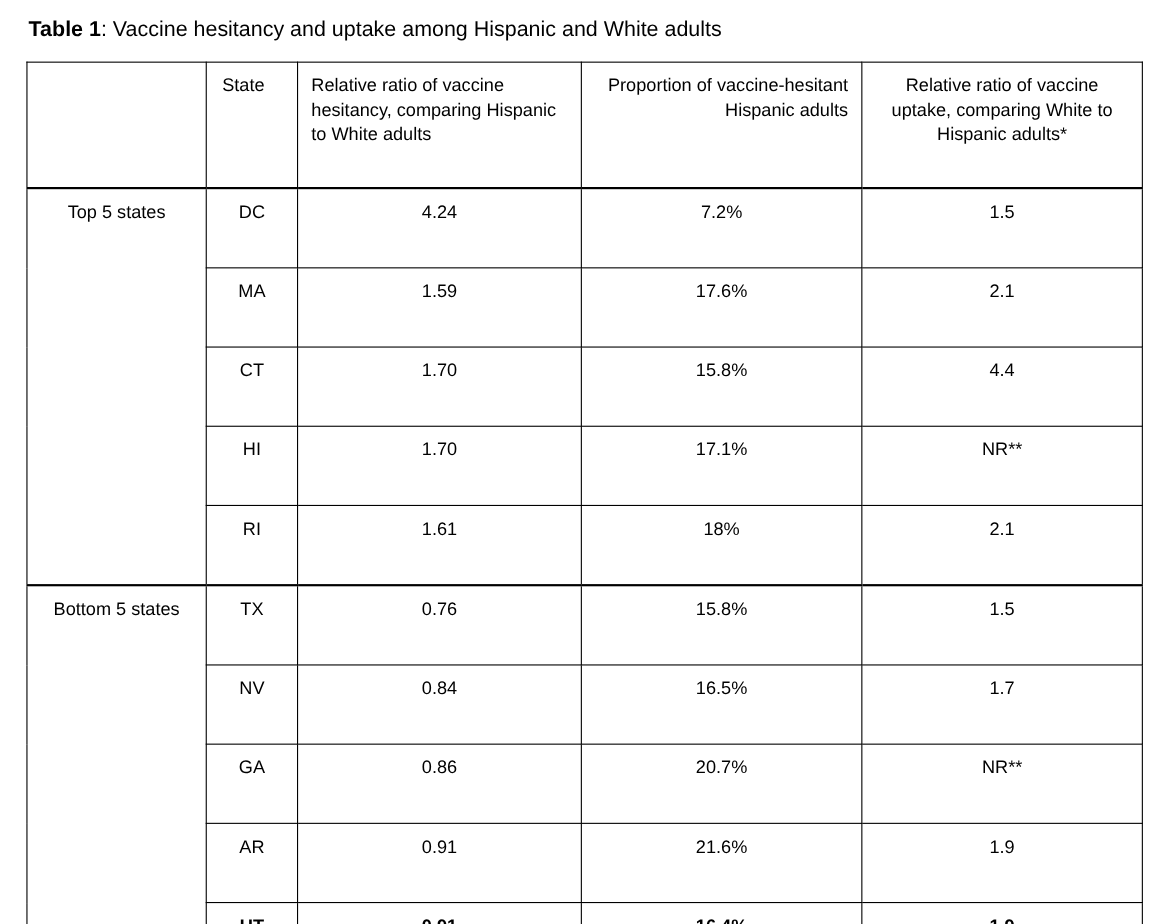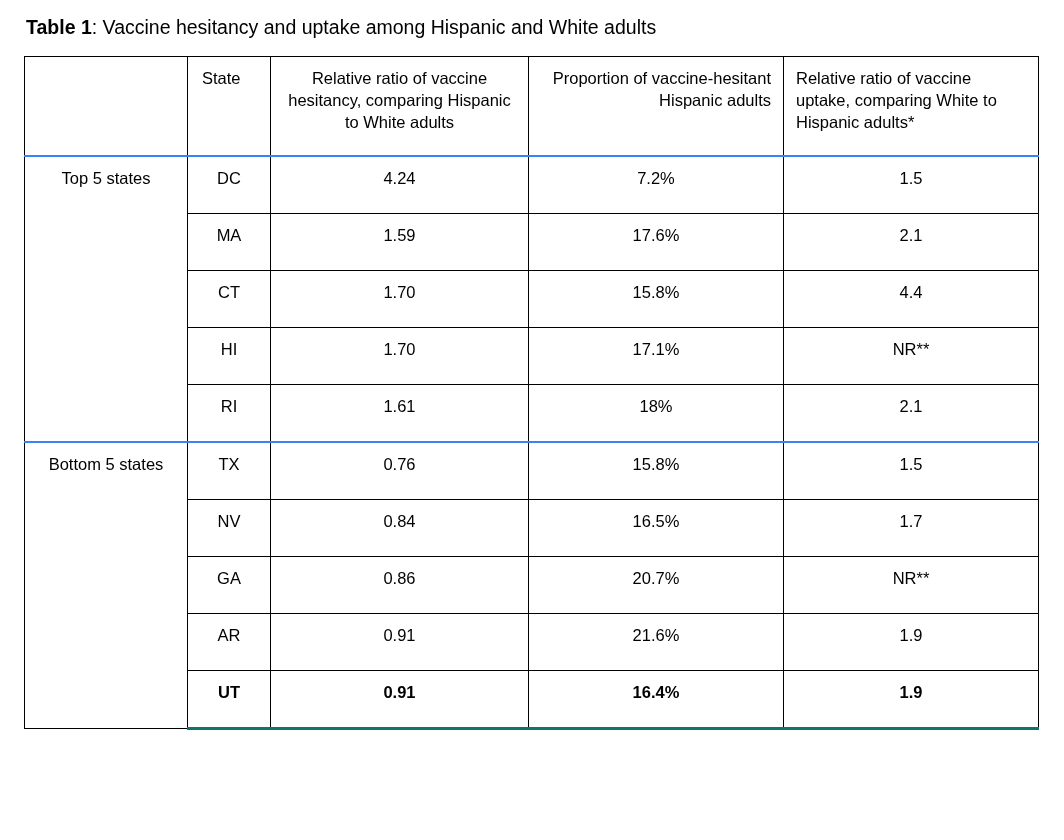--- a/index.html
+++ b/index.html
@@ -32,21 +32,21 @@
   }
   table.tbl {
     border-collapse: collapse;
     table-layout: fixed;
     width: 1014px;
     margin-left: 0;
   }
   table.tbl td, table.tbl th {
     border: 1px solid #000000;
     vertical-align: top;
-    padding: 10px 12px 10px 12px;
+    padding: 10px 12px 25px 12px;
     font-size: 16.5px;
     line-height: 22px;
     font-weight: normal;
     text-align: center;
   }
   
   col.c0 { width: 163px; }
   col.c1 { width: 83px; }
   col.c2 { width: 258px; }
   col.c3 { width: 255px; }
@@ -68,21 +68,21 @@
     text-align: left;
     padding-left: 14px;
     vertical-align: top;
   }
   td.state {
     text-align: left;
     padding-left: 14px;
   }
   
   tr.section-start > td {
-    border-top: 2px solid #3b82f6;
+    border-top: 2px solid #000000;
     border-radius: 18px;
   }
   tr.last-row > td {
     border-bottom: 3px solid #0f766e;
     font-weight: bold;
   }
   .footnote {
     margin: 6px 0 0 2px;
     font-size: 18.5px;
     line-height: 28px;
@@ -102,23 +102,23 @@
       <col class="c0">
         <col class="c1">
         <col class="c2">
         <col class="c3">
         <col class="c4">
     </colgroup>
     <thead>
       <tr>
         <td class="blank"></td>
         <td class="state-head">State</td>
-        <td style="text-align:center">Relative ratio of vaccine hesitancy, comparing Hispanic to White adults</td>
+        <td style="text-align:left">Relative ratio of vaccine hesitancy, comparing Hispanic to White adults</td>
         <td style="text-align:right">Proportion of vaccine-hesitant Hispanic adults</td>
-        <td style="text-align:left">Relative ratio of vaccine uptake, comparing White to Hispanic adults*</td>
+        <td style="text-align:center">Relative ratio of vaccine uptake, comparing White to Hispanic adults*</td>
       </tr>
     </thead>
     <tbody>
 
       <tr class="section-start">
         <td class="group" rowspan="5">Top 5 states</td>
         <td class="state">DC</td>
         <td>4.24</td>
         <td>7.2%</td>
         <td>1.5</td>

